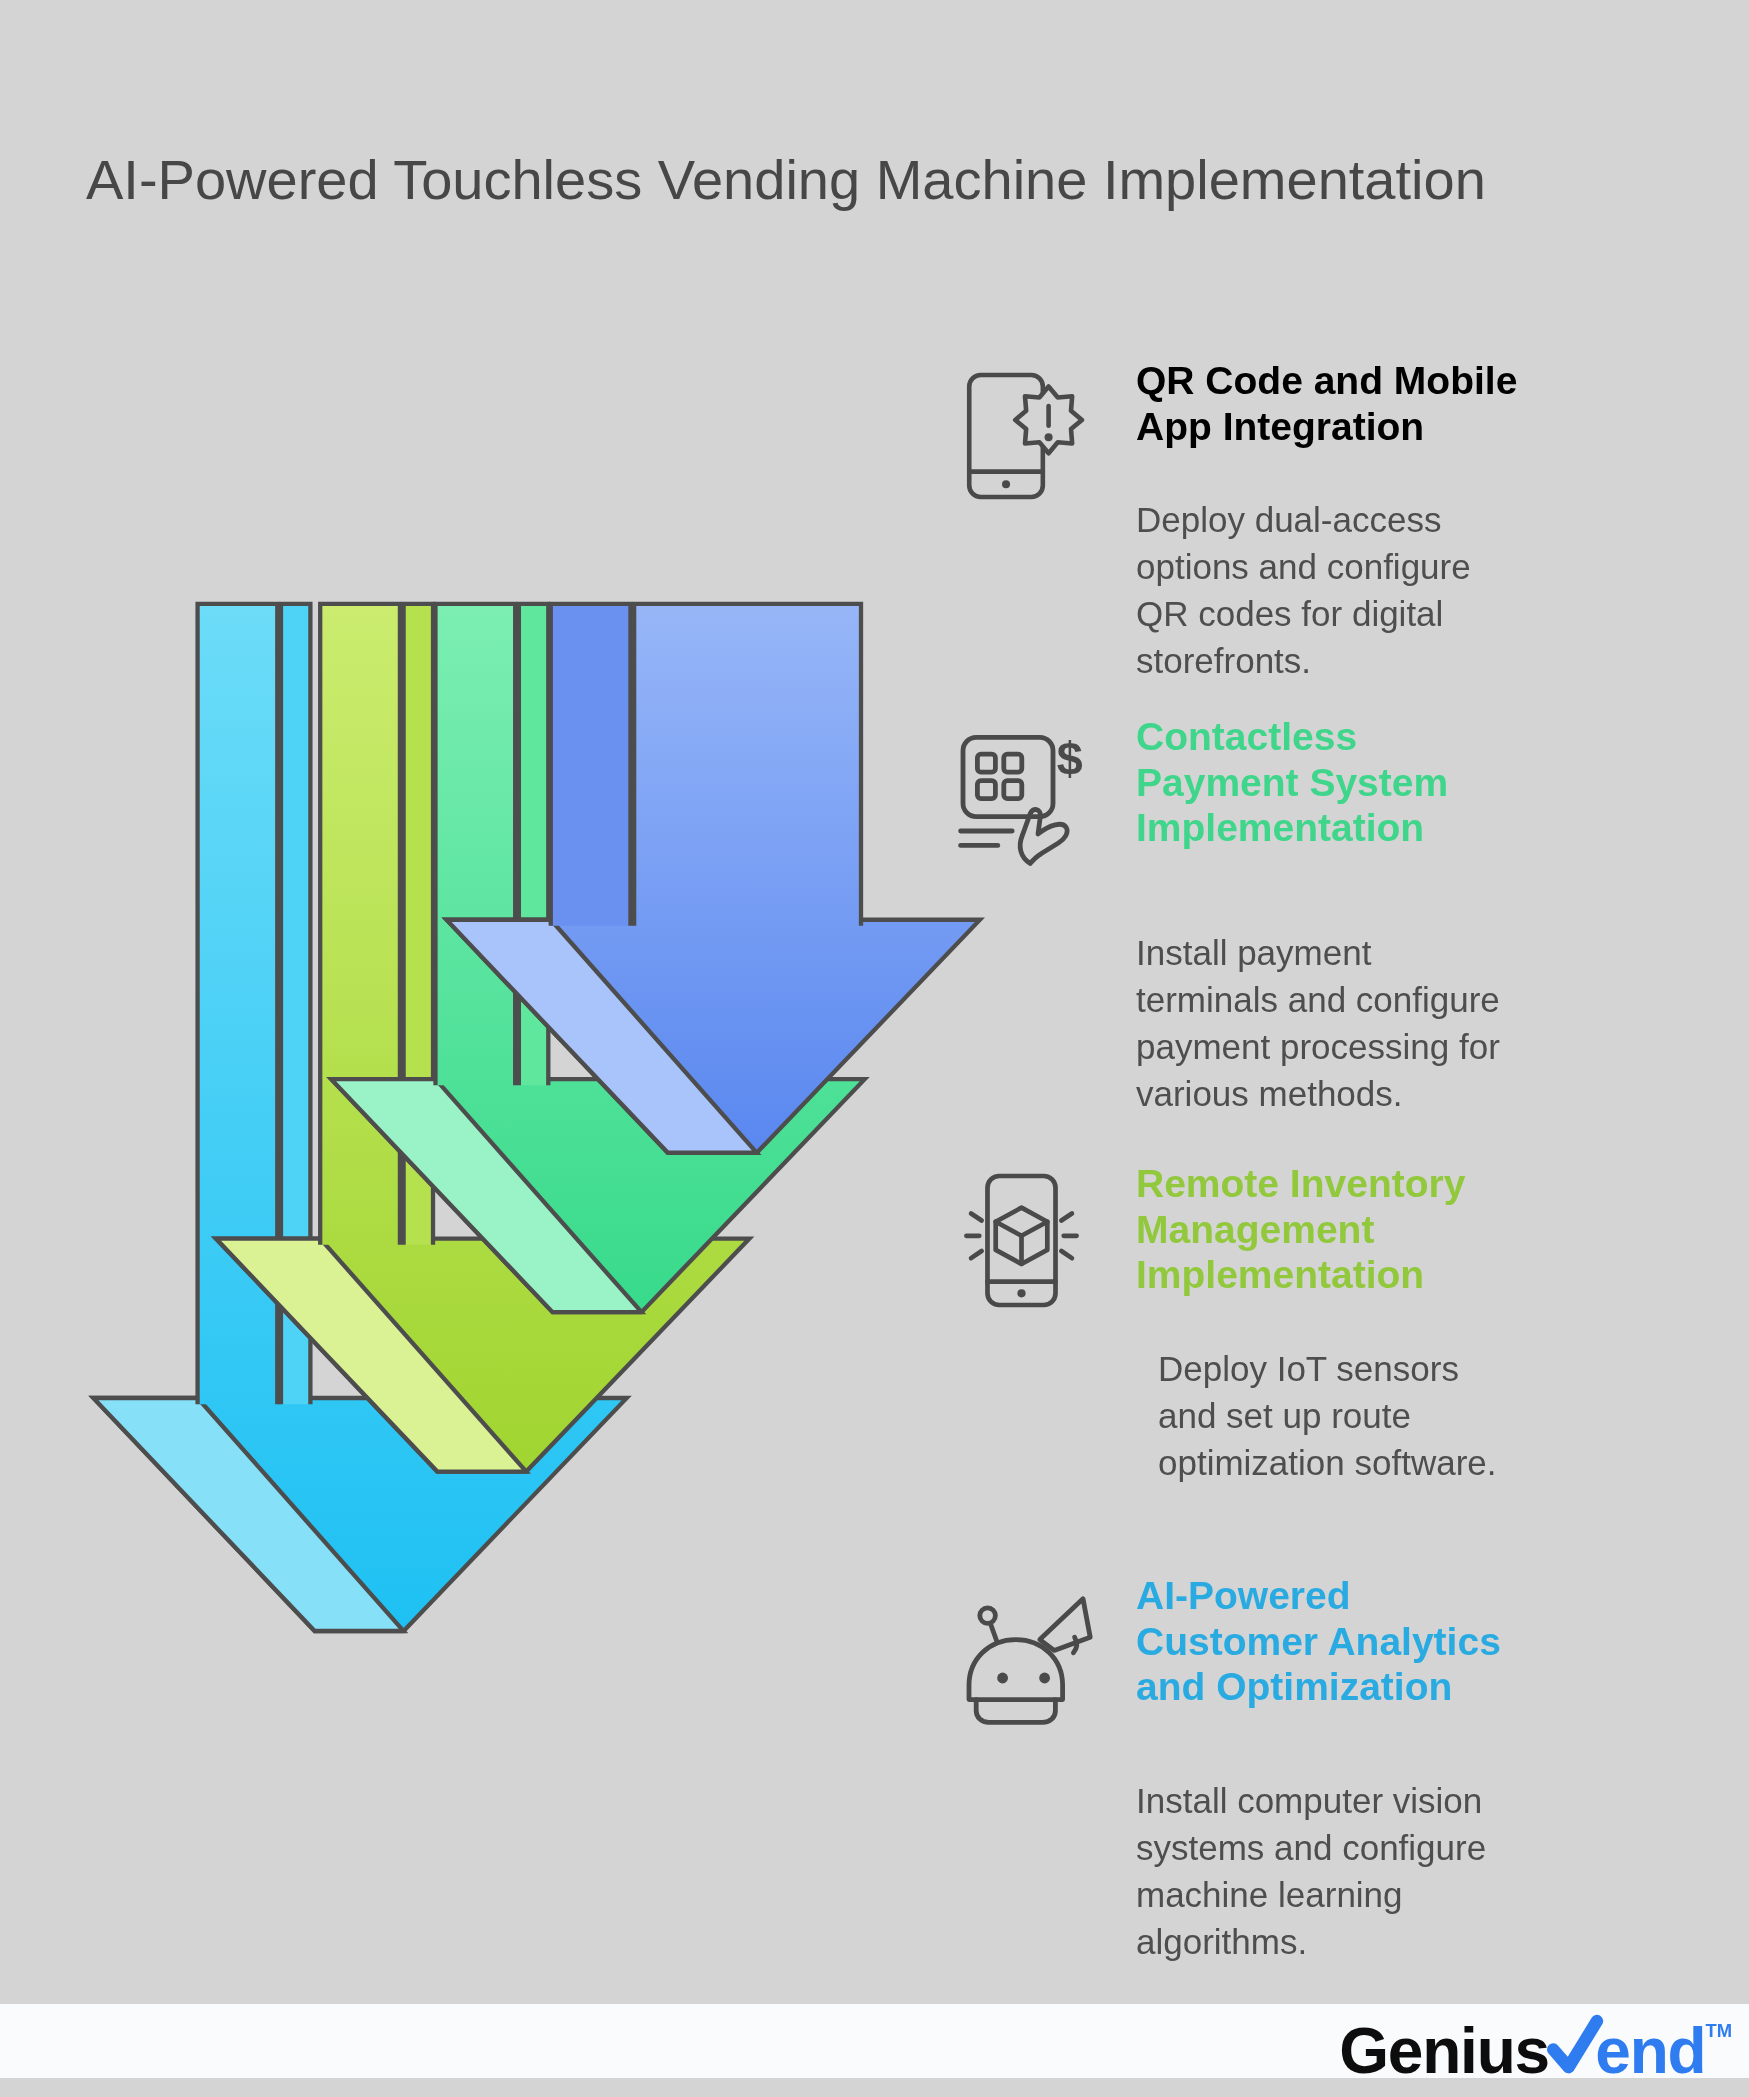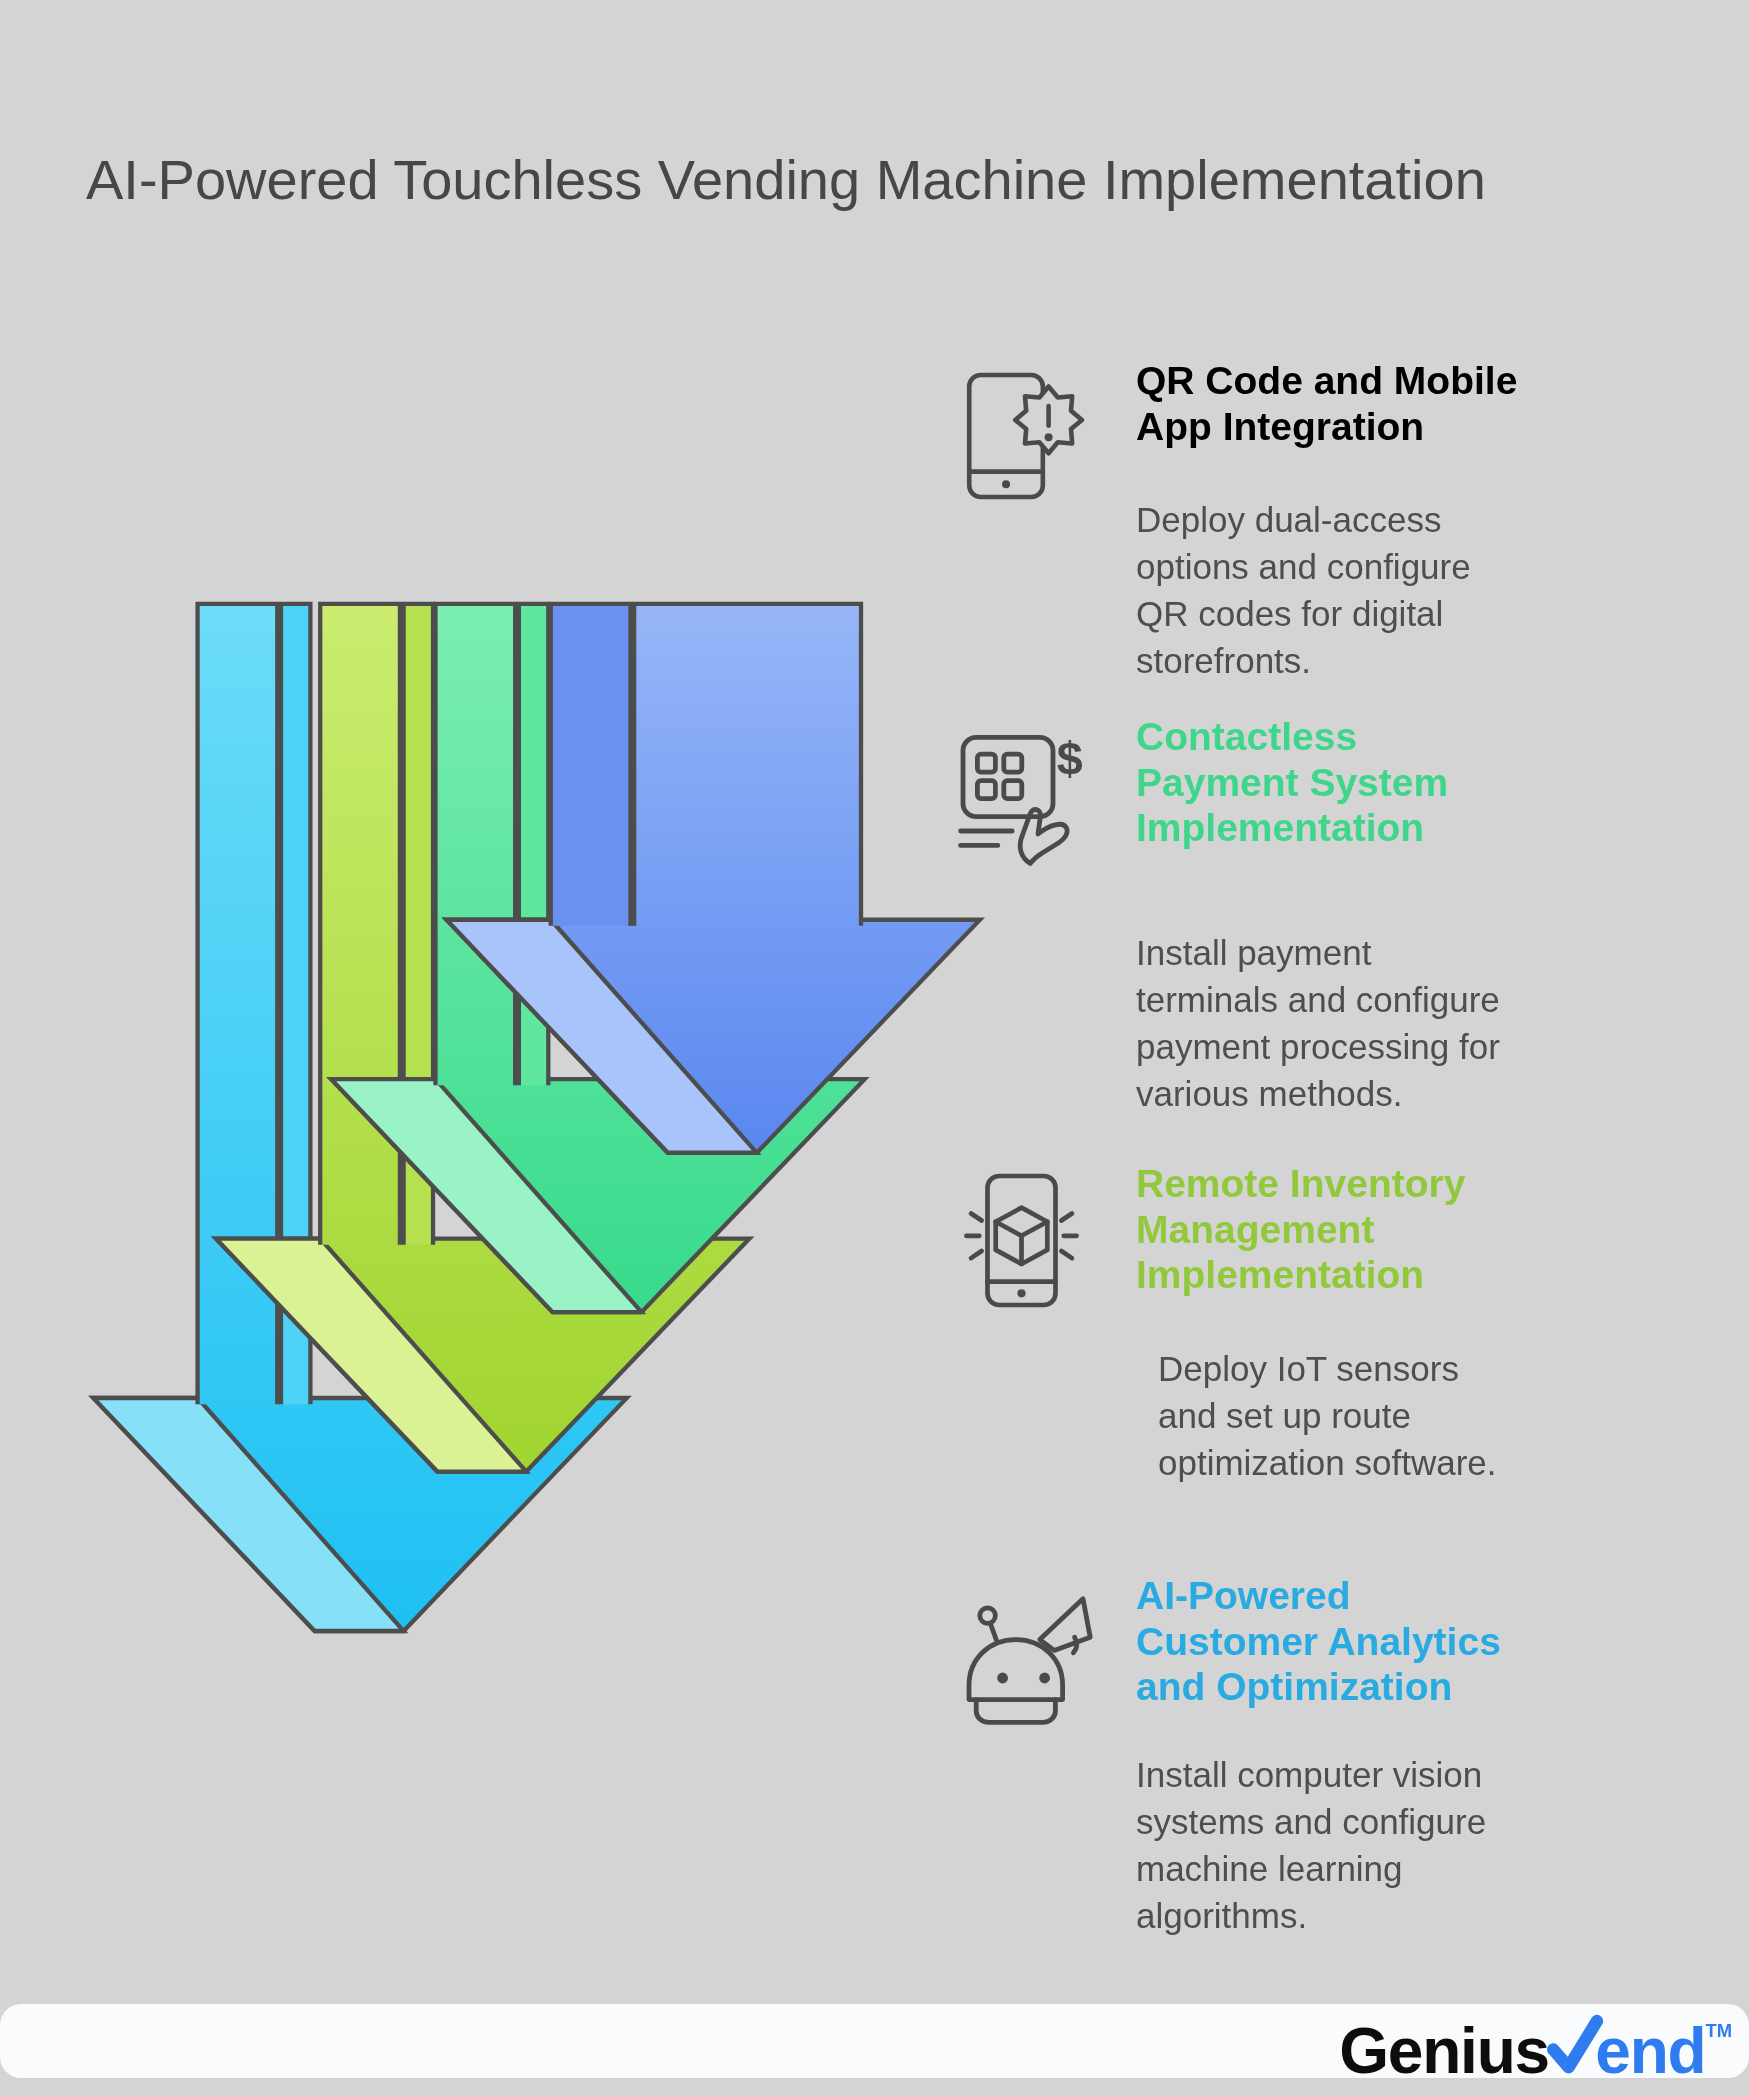--- a/index.html
+++ b/index.html
@@ -17,25 +17,24 @@
   .step-icon{position:absolute;left:0;top:0;}
   .step-text{position:absolute;left:179px;top:-8.6px;}
   .step-heading{font-size:39px;font-weight:bold;line-height:1.16;}
   .step-desc{font-size:35px;line-height:1.34;color:#4e4e4e;max-width:368px;margin-top:48px;}
   #step-1{top:367px;}  #step-1 .step-heading{color:#000000;max-width:429px;}
   #step-2{top:723px;} #step-2 .step-heading{color:#3fd68b;max-width:393px;}
   #step-3{top:1170px;} #step-3 .step-heading{color:#92c83c;max-width:405px;}
   #step-4{top:1582px;} #step-4 .step-heading{color:#29abe2;max-width:405px;}
   #step-2 .step-desc{margin-top:80px;}
   #step-3 .step-desc{margin-top:49px;margin-left:22px;}
-  #step-4 .step-desc{margin-top:43px;}
+  #step-4 .step-desc{margin-top:69px;}
   .footer-strip{
     position:absolute;left:0;top:2004px;width:1749px;height:74px;
     background:#fafbfc;
-    border-radius:21px;
   }
   .logo{
     position:absolute;right:17px;top:9.8px;
     font-size:64px;font-weight:bold;color:#0d0d0d;letter-spacing:-1.2px;
     white-space:nowrap;
   }
   .logo .blue{color:#2e7cf0;}
   .logo .check{display:inline-block;vertical-align:-6.1px;margin:0 -9.8px 0 -4.9px;}
   .logo sup{font-size:18.4px;color:#2e7cf0;vertical-align:36px;letter-spacing:0;}
   .icon-stroke{stroke:#4a4a4a;stroke-width:8;fill:none;stroke-linecap:round;stroke-linejoin:round;}

